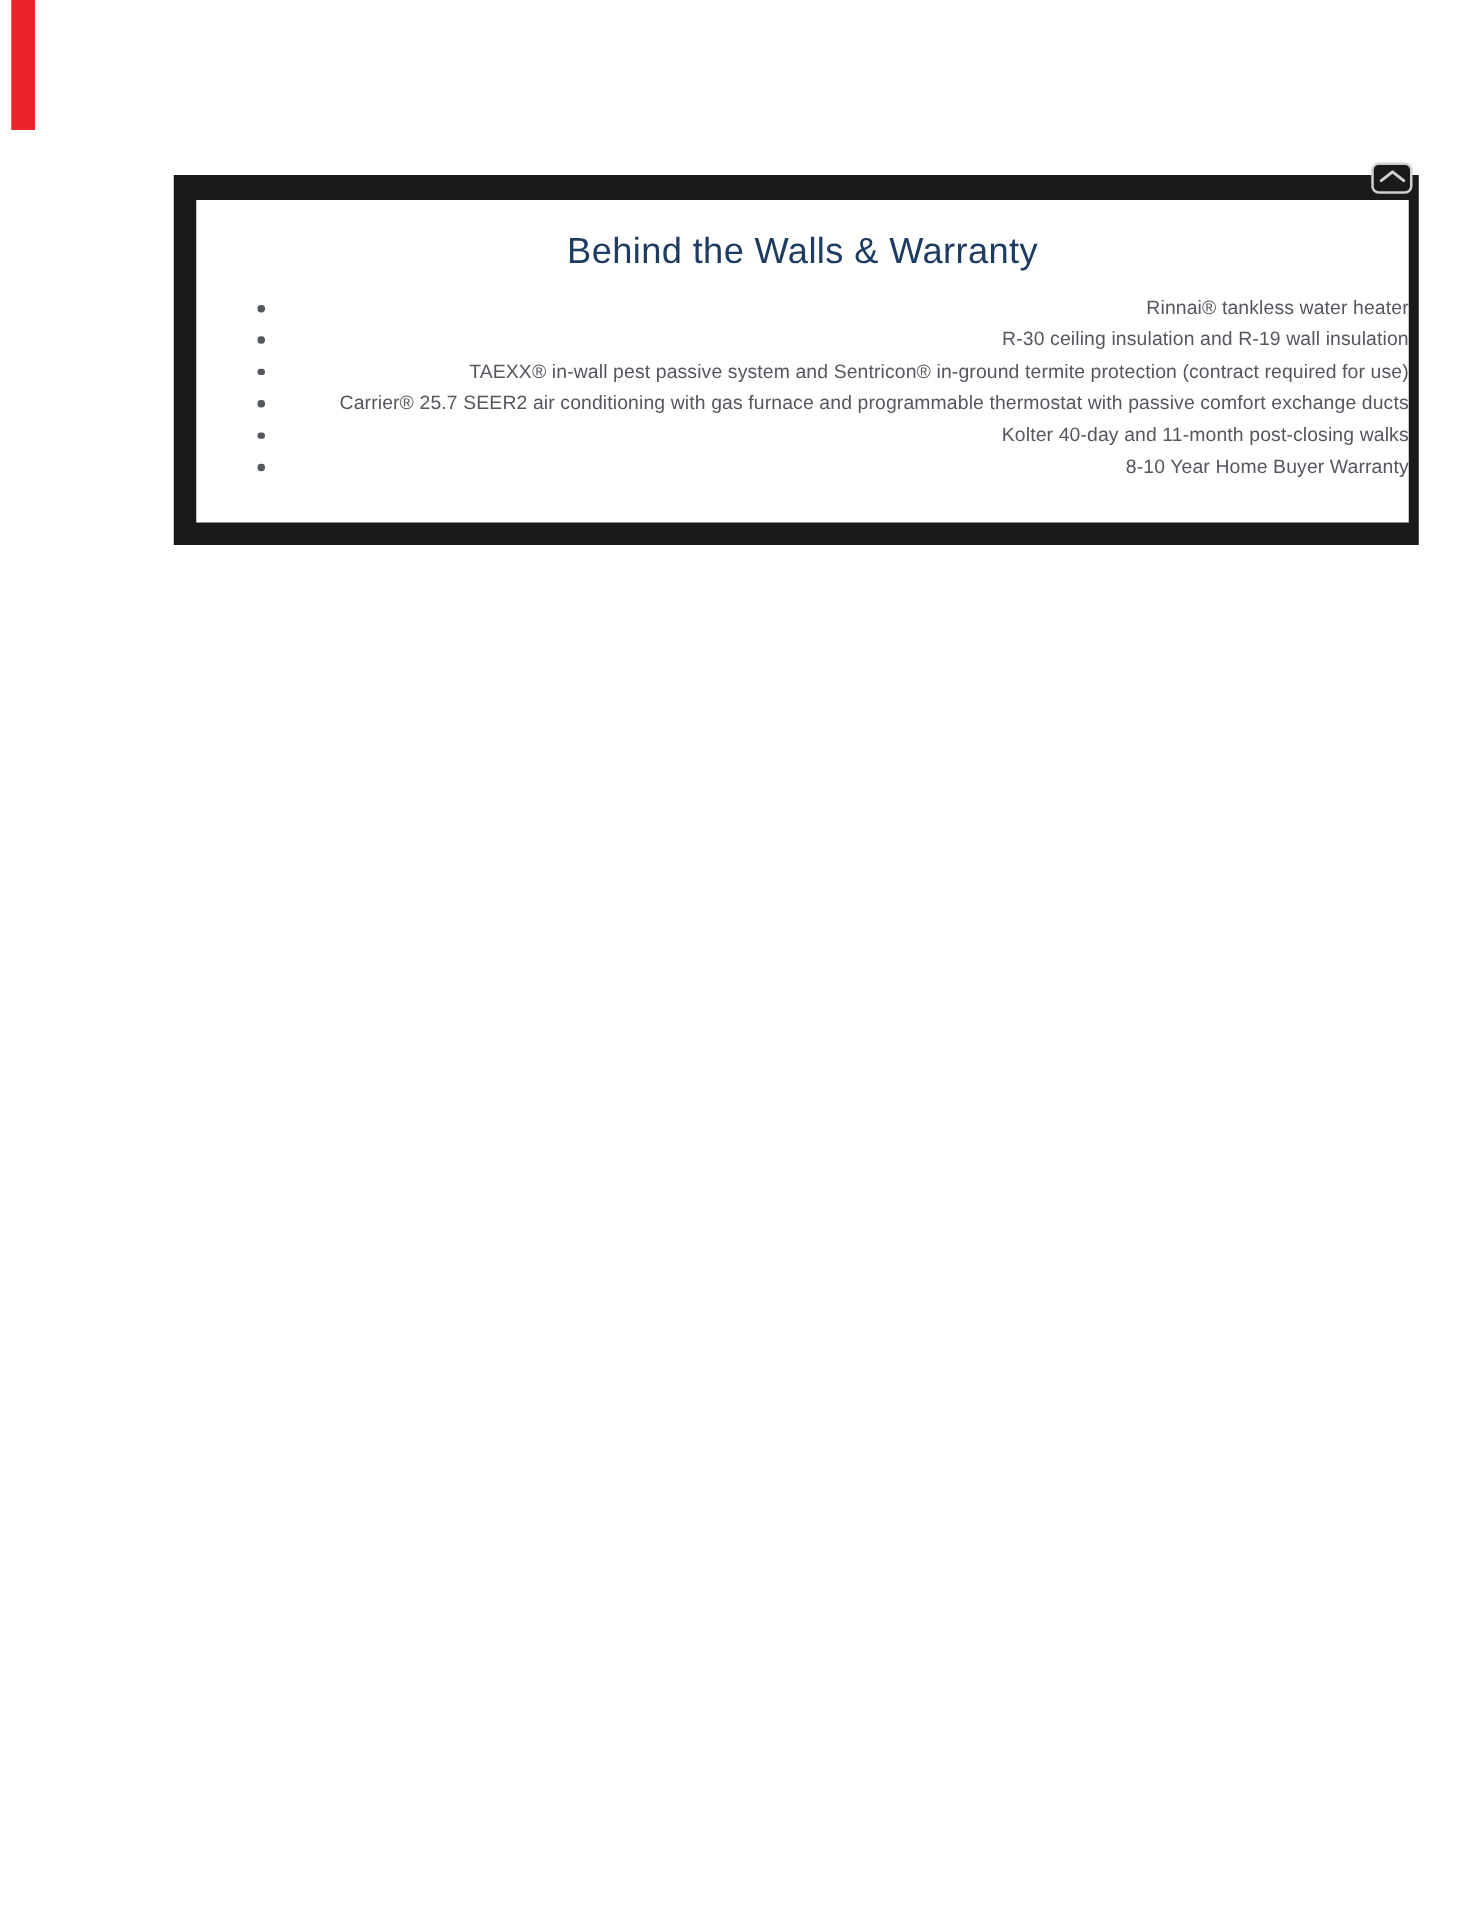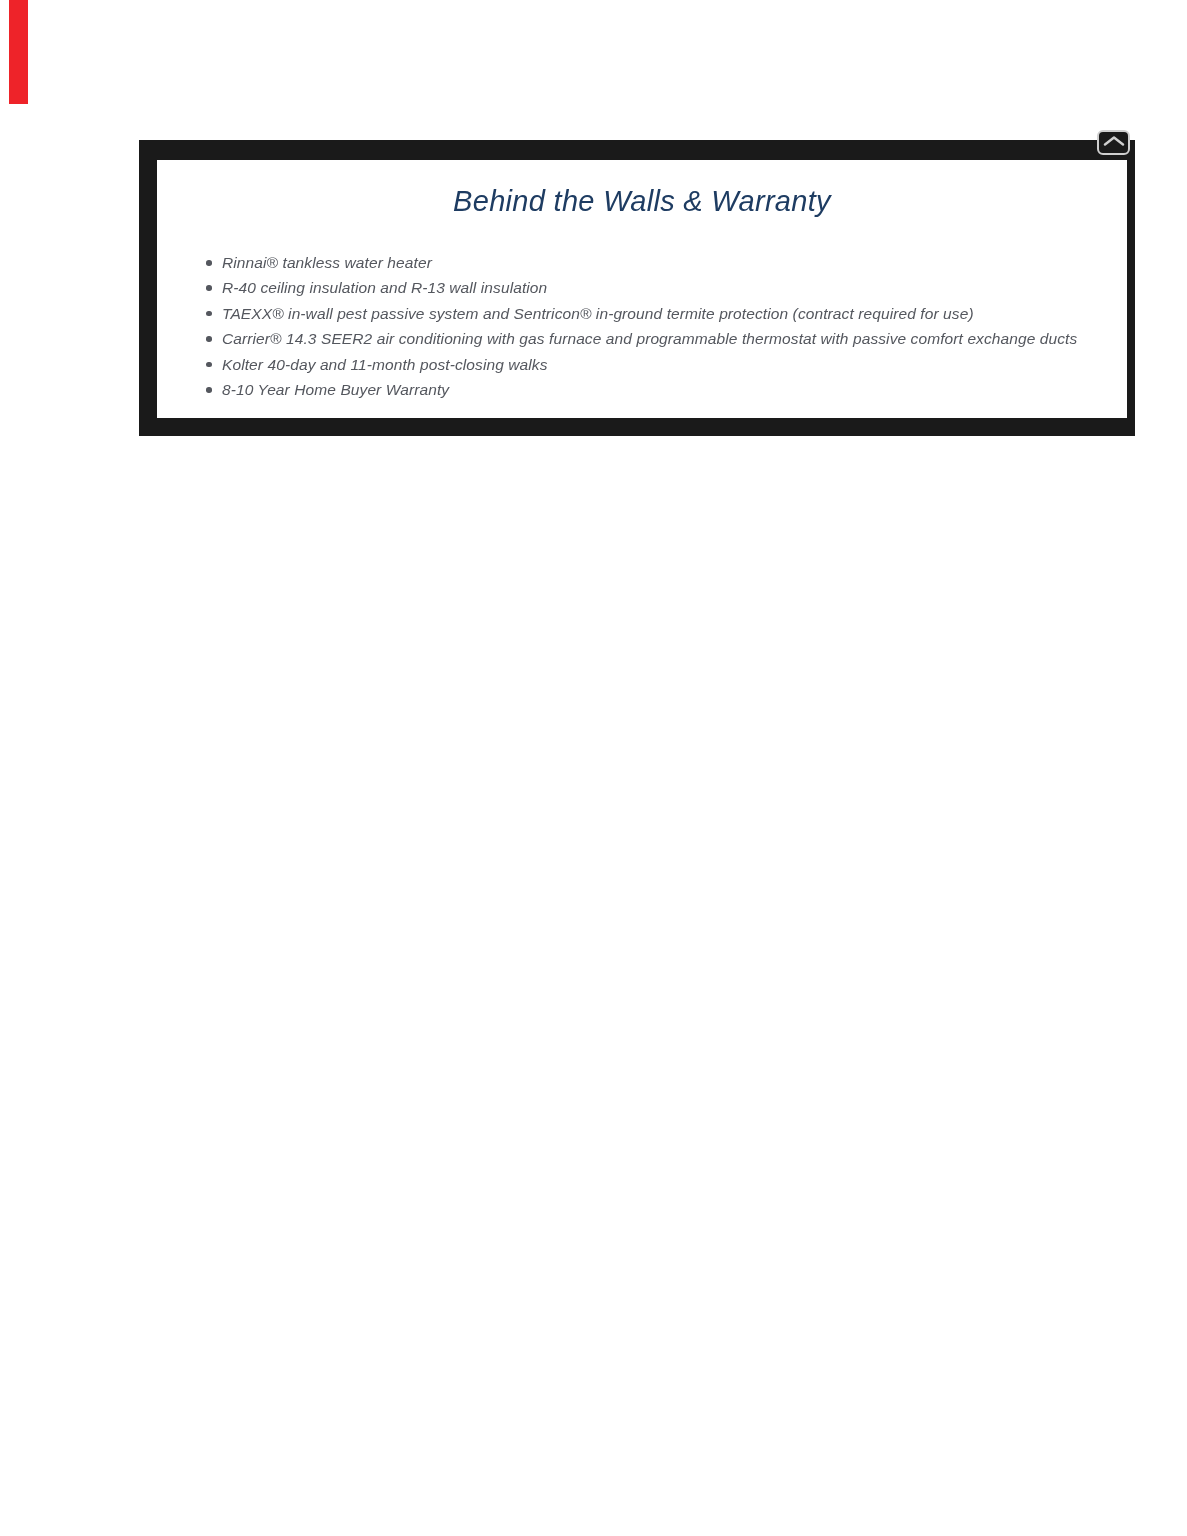--- a/index.html
+++ b/index.html
@@ -24,21 +24,20 @@
   }
 
   
   .lightbox {
     position: absolute;
     left: 139px;
     top: 140px;
     width: 996px;
     height: 296px;
     background: #1a1a1a;
-    font-style: italic;
   }
 
   
   .card {
     position: absolute;
     left: 18px;
     top: 20px;
     width: 970px;
     height: 258px;
     background: #ffffff;
@@ -50,22 +49,23 @@
     text-align: center;
     font-size: 29px;
     line-height: 34px;
     font-weight: 500;
     letter-spacing: 0.3px;
     color: #1e3c62;
   }
 
   ul.features {
     list-style: none;
-    margin: 32px 0 0 49px;
+    margin: 16px 0 0 49px;
     padding: 0;
+    text-align: right;
   }
   ul.features li {
     position: relative;
     padding-left: 16px;
     font-size: 15.5px;
     line-height: 25.4px;
     letter-spacing: 0.1px;
     color: #54575e;
     white-space: nowrap;
   }
@@ -112,29 +112,29 @@
     <div class="card">
       <h2>Behind the Walls &amp; Warranty</h2>
 
       <ul class="features">
         <li>
           <span class="dot"></span>
           <span>Rinnai® tankless water heater</span>
         </li>
         <li>
           <span class="dot"></span>
-          <span>R-40 ceiling insulation and R-13 wall insulation</span>
+          <span>R-30 ceiling insulation and R-19 wall insulation</span>
         </li>
         <li>
           <span class="dot"></span>
           <span>TAEXX® in-wall pest passive system and Sentricon® in-ground termite protection (contract required for use)</span>
         </li>
         <li>
           <span class="dot"></span>
-          <span>Carrier® 14.3 SEER2 air conditioning with gas furnace and programmable thermostat with passive comfort exchange ducts</span>
+          <span>Carrier® 25.7 SEER2 air conditioning with gas furnace and programmable thermostat with passive comfort exchange ducts</span>
         </li>
         <li>
           <span class="dot"></span>
           <span>Kolter 40-day and 11-month post-closing walks</span>
         </li>
         <li>
           <span class="dot"></span>
           <span>8-10 Year Home Buyer Warranty</span>
         </li>
       </ul>

